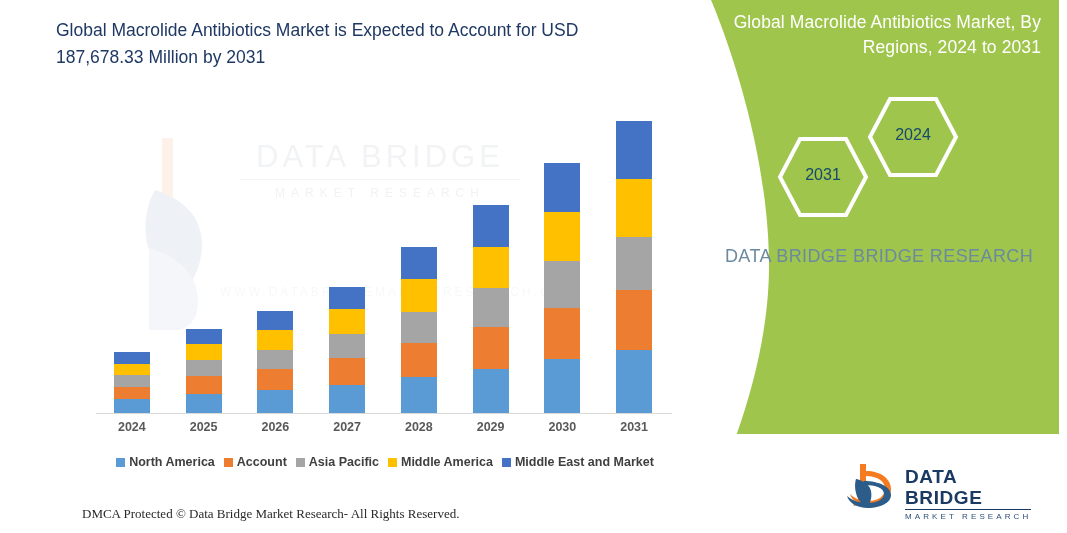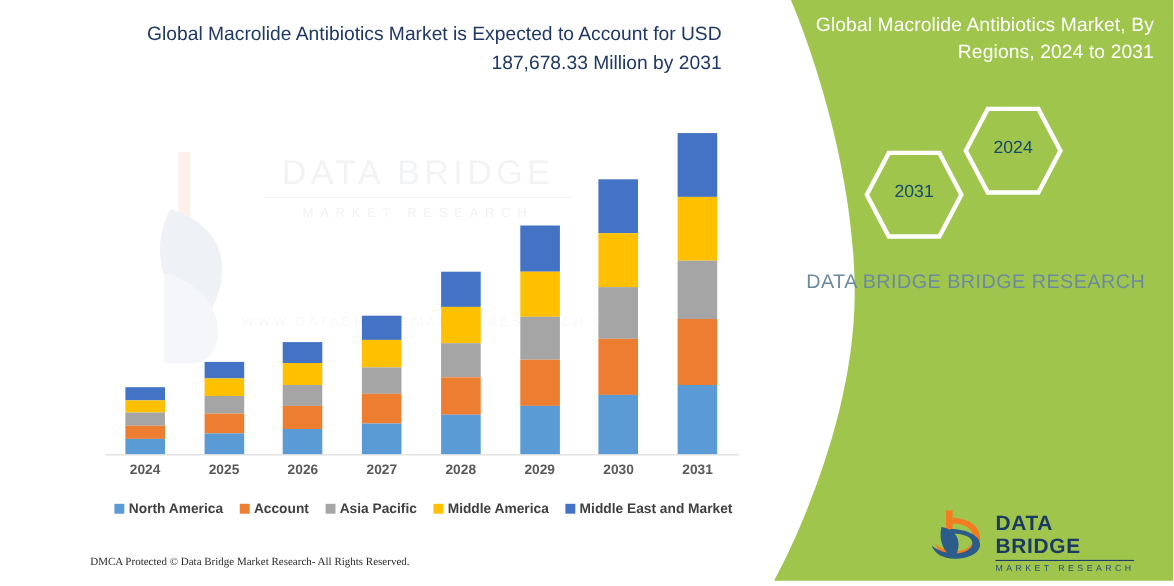--- a/index.html
+++ b/index.html
@@ -12,22 +12,22 @@
   #root {
     position: relative;
     width: 1067px;
     height: 533px;
     background: #ffffff;
   }
 
   
   .green-panel {
     position: absolute;
-    top: 0; right: 0;
-    width: 400px; height: 528px;
+    top: 0; right: 8px;
+    width: 400px; height: 434px;
     overflow: hidden;
     pointer-events: none;
   }
   .green-shape {
     position: absolute;
     top: 0; left: 0;
     width: 400px; height: 533px;
   }
   .panel-title {
     position: absolute;
@@ -108,21 +108,21 @@
   
   .chart-area {
     position: absolute;
     top: 0; left: 0;
     width: 712px; height: 533px;
   }
   .chart-title {
     position: absolute;
     top: 17px; left: 56px;
     width: 600px;
-    text-align: right;
+    text-align: left;
     color: #1f3864;
     font-size: 17.5px;
     line-height: 27px;
   }
 
   
   .watermark {
     position: absolute;
     top: 130px; left: 135px;
     width: 420px; height: 200px;
@@ -192,21 +192,21 @@
     color: #595959;
   }
 
   .legend {
     position: absolute;
     left: 96px; top: 455px;
     width: 578px;
     display: flex;
     align-items: center;
     justify-content: center;
-    gap: 15px;
+    gap: 9px;
   }
   .legend-item {
     display: flex;
     align-items: center;
     gap: 4px;
   }
   .legend-swatch { width: 9px; height: 9px; display: block; }
   .legend-label {
     font-size: 12.5px;
     font-weight: bold;
@@ -217,21 +217,21 @@
   .footer {
     position: absolute;
     left: 0; top: 506px;
     width: 712px;
     height: 20px;
   }
   .footer-left {
     position: absolute;
     left: 82px; top: 0;
     font-family: "Liberation Serif", serif;
-    font-size: 10px;
+    font-size: 13px;
     color: #2a2a2a;
     white-space: nowrap;
   }
   .footer-right {
     position: absolute;
     left: 399px; top: 0;
     font-family: "Liberation Serif", serif;
     font-size: 9.5px;
     color: #2a2a2a;
     white-space: nowrap;

